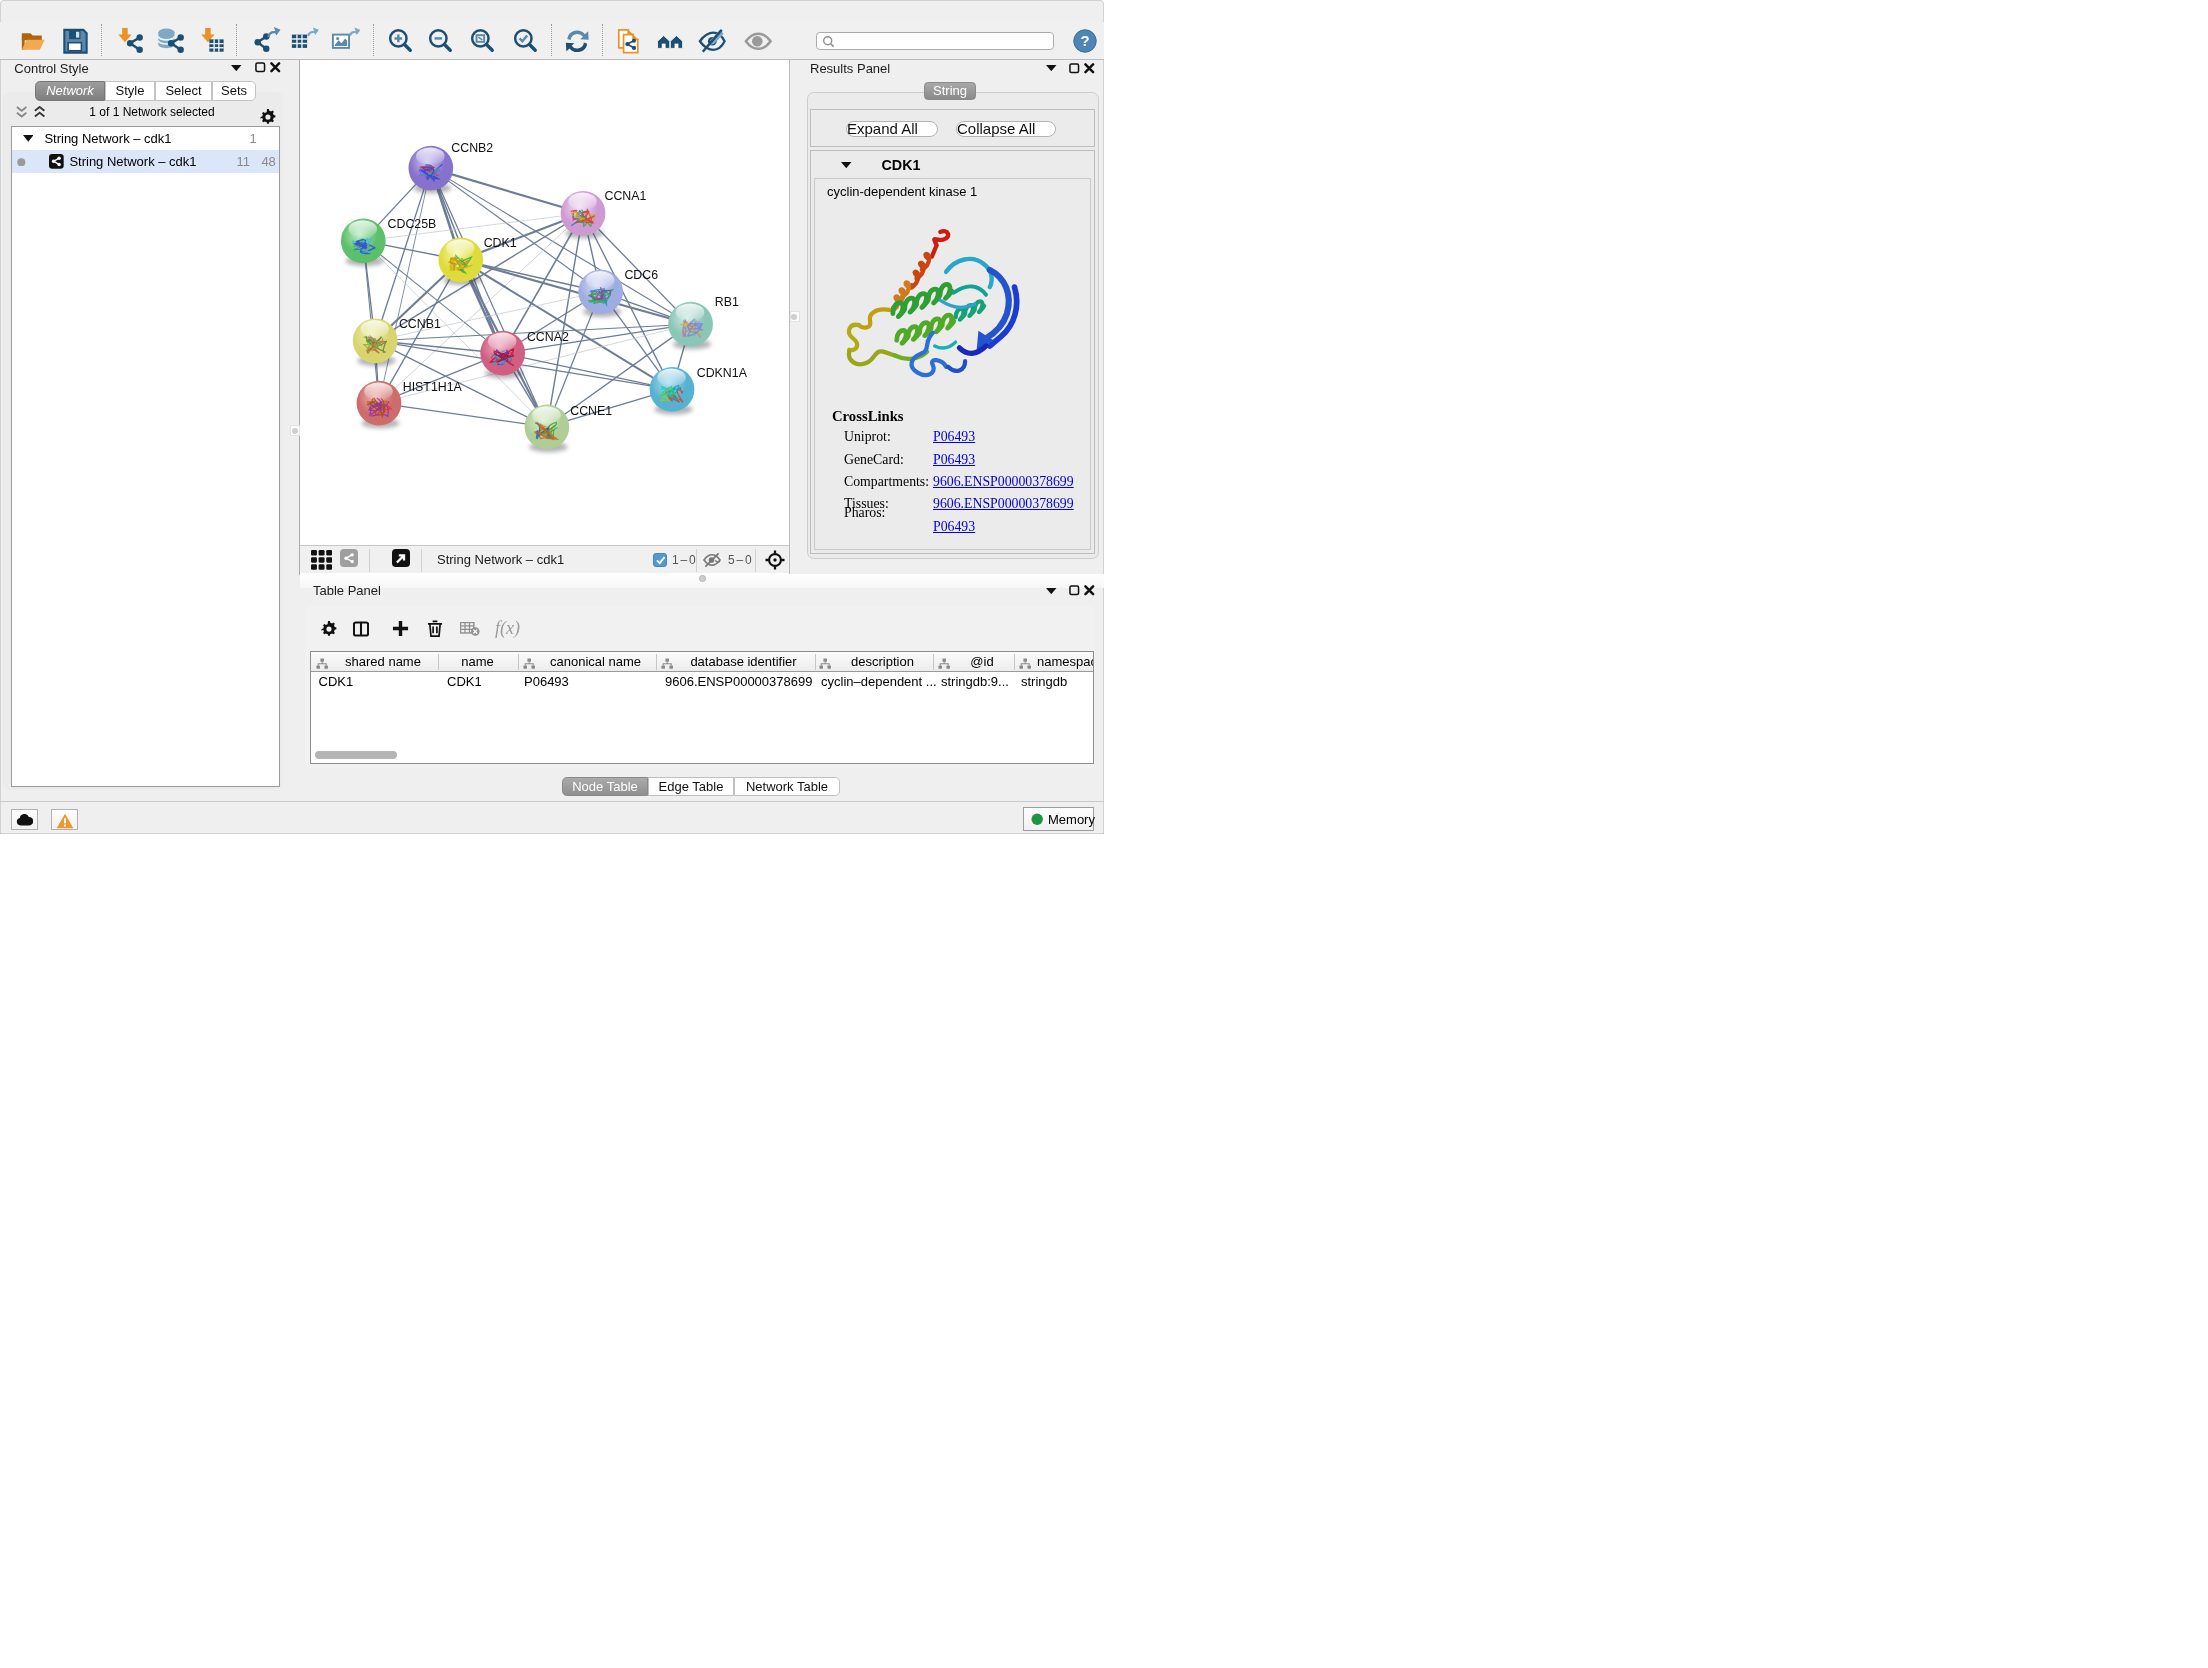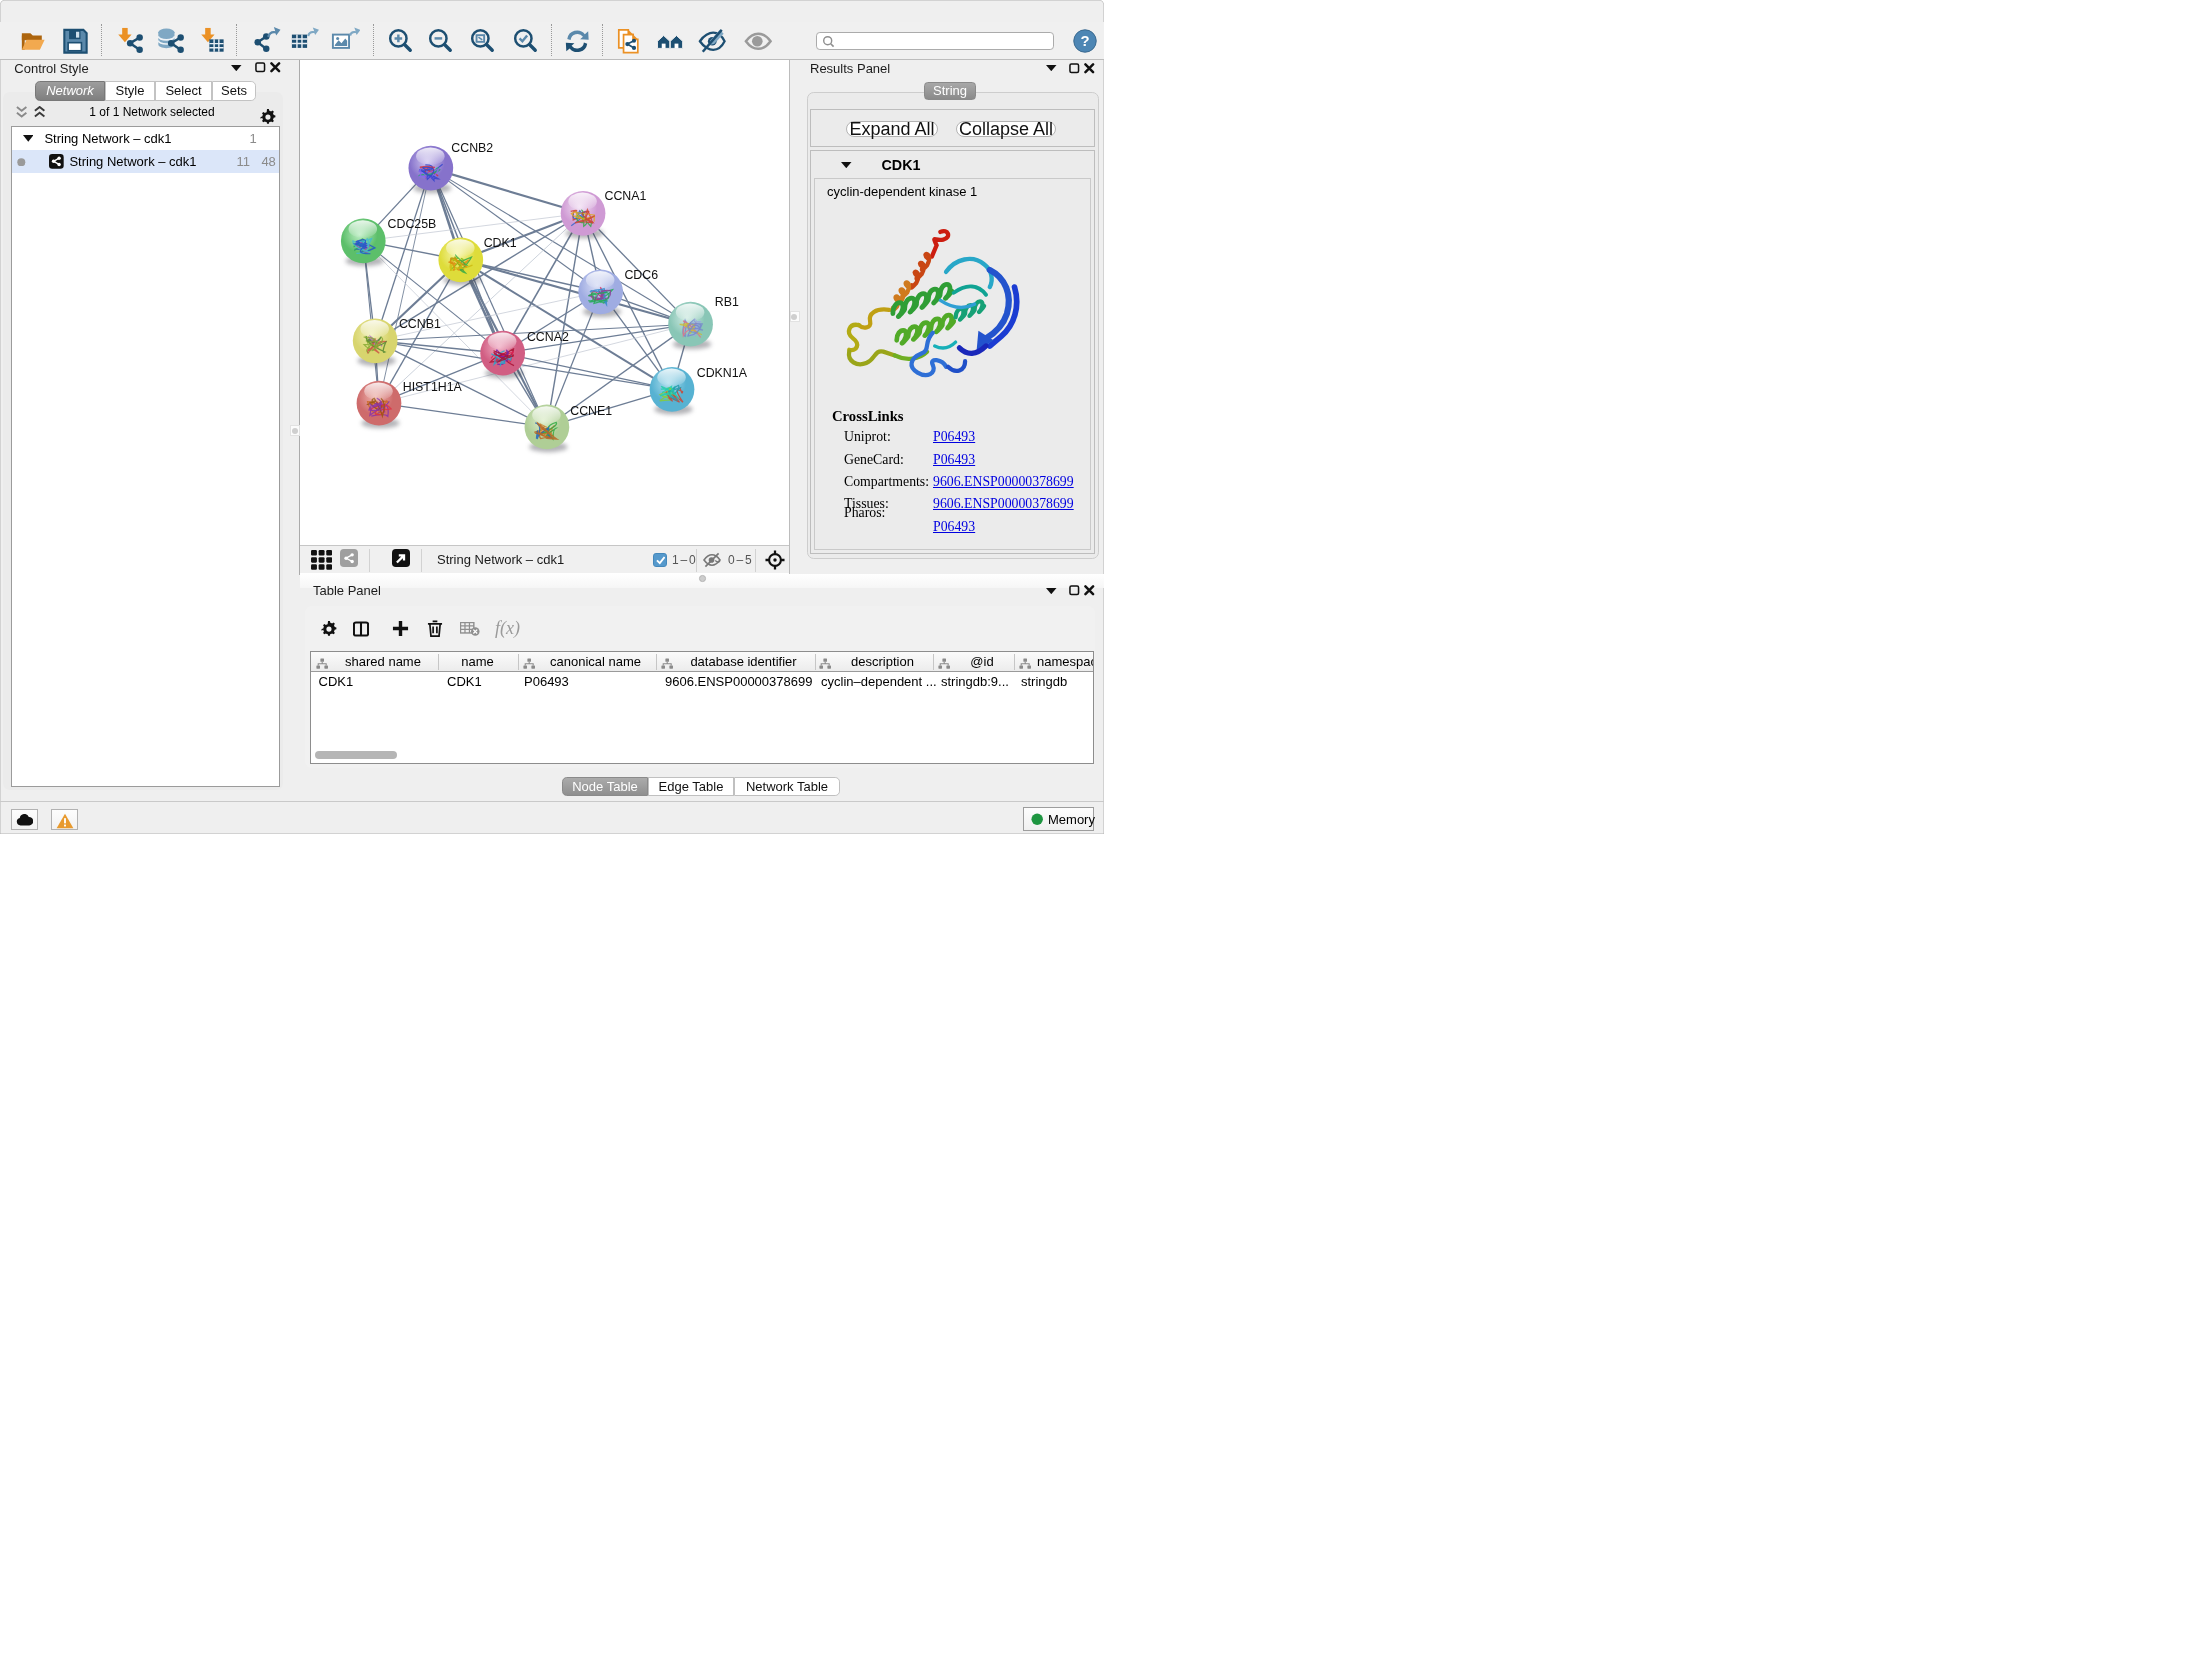--- a/index.html
+++ b/index.html
@@ -30,21 +30,21 @@
 #vdiv1{left:299px;top:60px;width:1px;height:515px;background:#ababab}
 #vdiv2{left:789px;top:60px;width:1px;height:515px;background:#bcbcbc}
 #netstatus{left:300px;top:545px;width:489px;height:28px;background:#f0f0f0;border-top:1px solid #c6c6c6}
 .nsdiv{position:absolute;top:2.9px;height:23px;width:1px;background:#d2d2d2}
 #splitter{left:300px;top:574px;width:805px;height:14.3px;background:linear-gradient(#ffffff,#f6f6f6)}
 
 #resultstitle{left:810px;top:61px}
 #rescontainer{left:807px;top:92px;width:292px;height:467px;background:#ebebeb;border:1px solid #cdcdcd;border-radius:6.7px}
 #stringtab{left:924px;top:82px;width:52px;height:18px;background:linear-gradient(#a8a8a8,#8a8a8a);border:1px solid #8a8a8a;border-radius:3.8px;color:#fff;font-size:13px;text-align:center;line-height:16px}
 #resboxA{left:810px;top:109px;width:285px;height:38px;background:#ebebeb;border:1px solid #bdbdbd}
-.rbtn{position:absolute;top:121px;height:16px;background:#fff;border:1px solid #b3b3b3;border-radius:8px;font-size:18px;text-align:center;line-height:14.3px;color:#111}
+.rbtn{position:absolute;top:121px;height:16px;background:#fff;border:1px solid #b3b3b3;border-radius:8px;font-size:15px;line-height:14.3px;color:#111}
 #resboxB{left:810px;top:150px;width:285px;height:404px;background:#ebebeb;border:1px solid #bdbdbd}
 #cdkbox{left:814px;top:178px;width:277px;height:372px;background:#ebebeb;border:1px solid #c9c9c9}
 .serif{font-family:"Liberation Serif",serif}
 .xlrow{position:absolute;font-size:13.8px;color:#000}
 .xlink{color:#0000e0;text-decoration:underline}
 
 #tptitle{left:313px;top:583px}
 #tcontainer{left:305px;top:606px;width:790px;height:162px;background:#f1f1f1;border-radius:6.7px}
 #tablebox{left:310px;top:651px;width:784px;height:113px;background:#fff;border:1px solid #8d8d8d;overflow:hidden}
 #thead{position:absolute;left:0;top:0;width:782px;height:20px;background:linear-gradient(#fbfbfb,#ececec);border-bottom:1px solid #9a9a9a}
@@ -518,21 +518,21 @@
         </svg>
       </div>
 <div class="abs" style="left:372px;top:6.7px;font-size:12px;color:#555;letter-spacing:-0.3px">1 – 0</div>
 <div class="nsdiv" style="left:396px"></div>
 <svg class="abs" style="left:403px;top:5.7px" width="18" height="16" viewBox="0 0 19 17">
         <path d="M1,8.5 C4,4.5 7,3 9.5,3 C12,3 15,4.5 18,8.5 C15,12.5 12,14 9.5,14 C7,14 4,12.5 1,8.5 z" fill="none" stroke="#777" stroke-width="1.7"></path>
         <circle cx="9" cy="8.5" r="3" fill="#777"></circle>
         <path d="M2.5,15.5 L16.5,1.5" stroke="#777" stroke-width="1.8"></path>
         <path d="M13,9 c2,2 3.5,2 5,0.5" stroke="#777" stroke-width="1.4" fill="none"></path>
       </svg>
-<div class="abs" style="left:428px;top:6.7px;font-size:12px;color:#555;letter-spacing:-0.3px">0 – 5</div>
+<div class="abs" style="left:428px;top:6.7px;font-size:12px;color:#555;letter-spacing:-0.3px">5 – 0</div>
 <div class="nsdiv" style="left:455px"></div>
 <svg class="abs" style="left:465px;top:3.8px" width="20" height="20" viewBox="0 0 21 21">
         <circle cx="10.5" cy="10.5" r="6.2" fill="none" stroke="#111" stroke-width="2.2"></circle>
         <circle cx="10.5" cy="10.5" r="1.8" fill="#111"></circle>
         <path d="M10.5,0.5 v4 M10.5,16.5 v4 M0.5,10.5 h4 M16.5,10.5 h4" stroke="#111" stroke-width="2.4"></path>
       </svg>
 </div>
 <div class="abs" style="left:290px;top:425px;width:9.5px;height:10.5px;background:#fcfcfc;border:0.5px solid #e2e2e2"></div>
 <div class="abs" style="left:292px;top:428px;width:6.2px;height:6.2px;border-radius:50%;background:#cfcfcf"></div>
 <div class="abs" style="left:790px;top:311px;width:9.5px;height:10.5px;background:#fcfcfc;border:0.5px solid #e2e2e2"></div>

